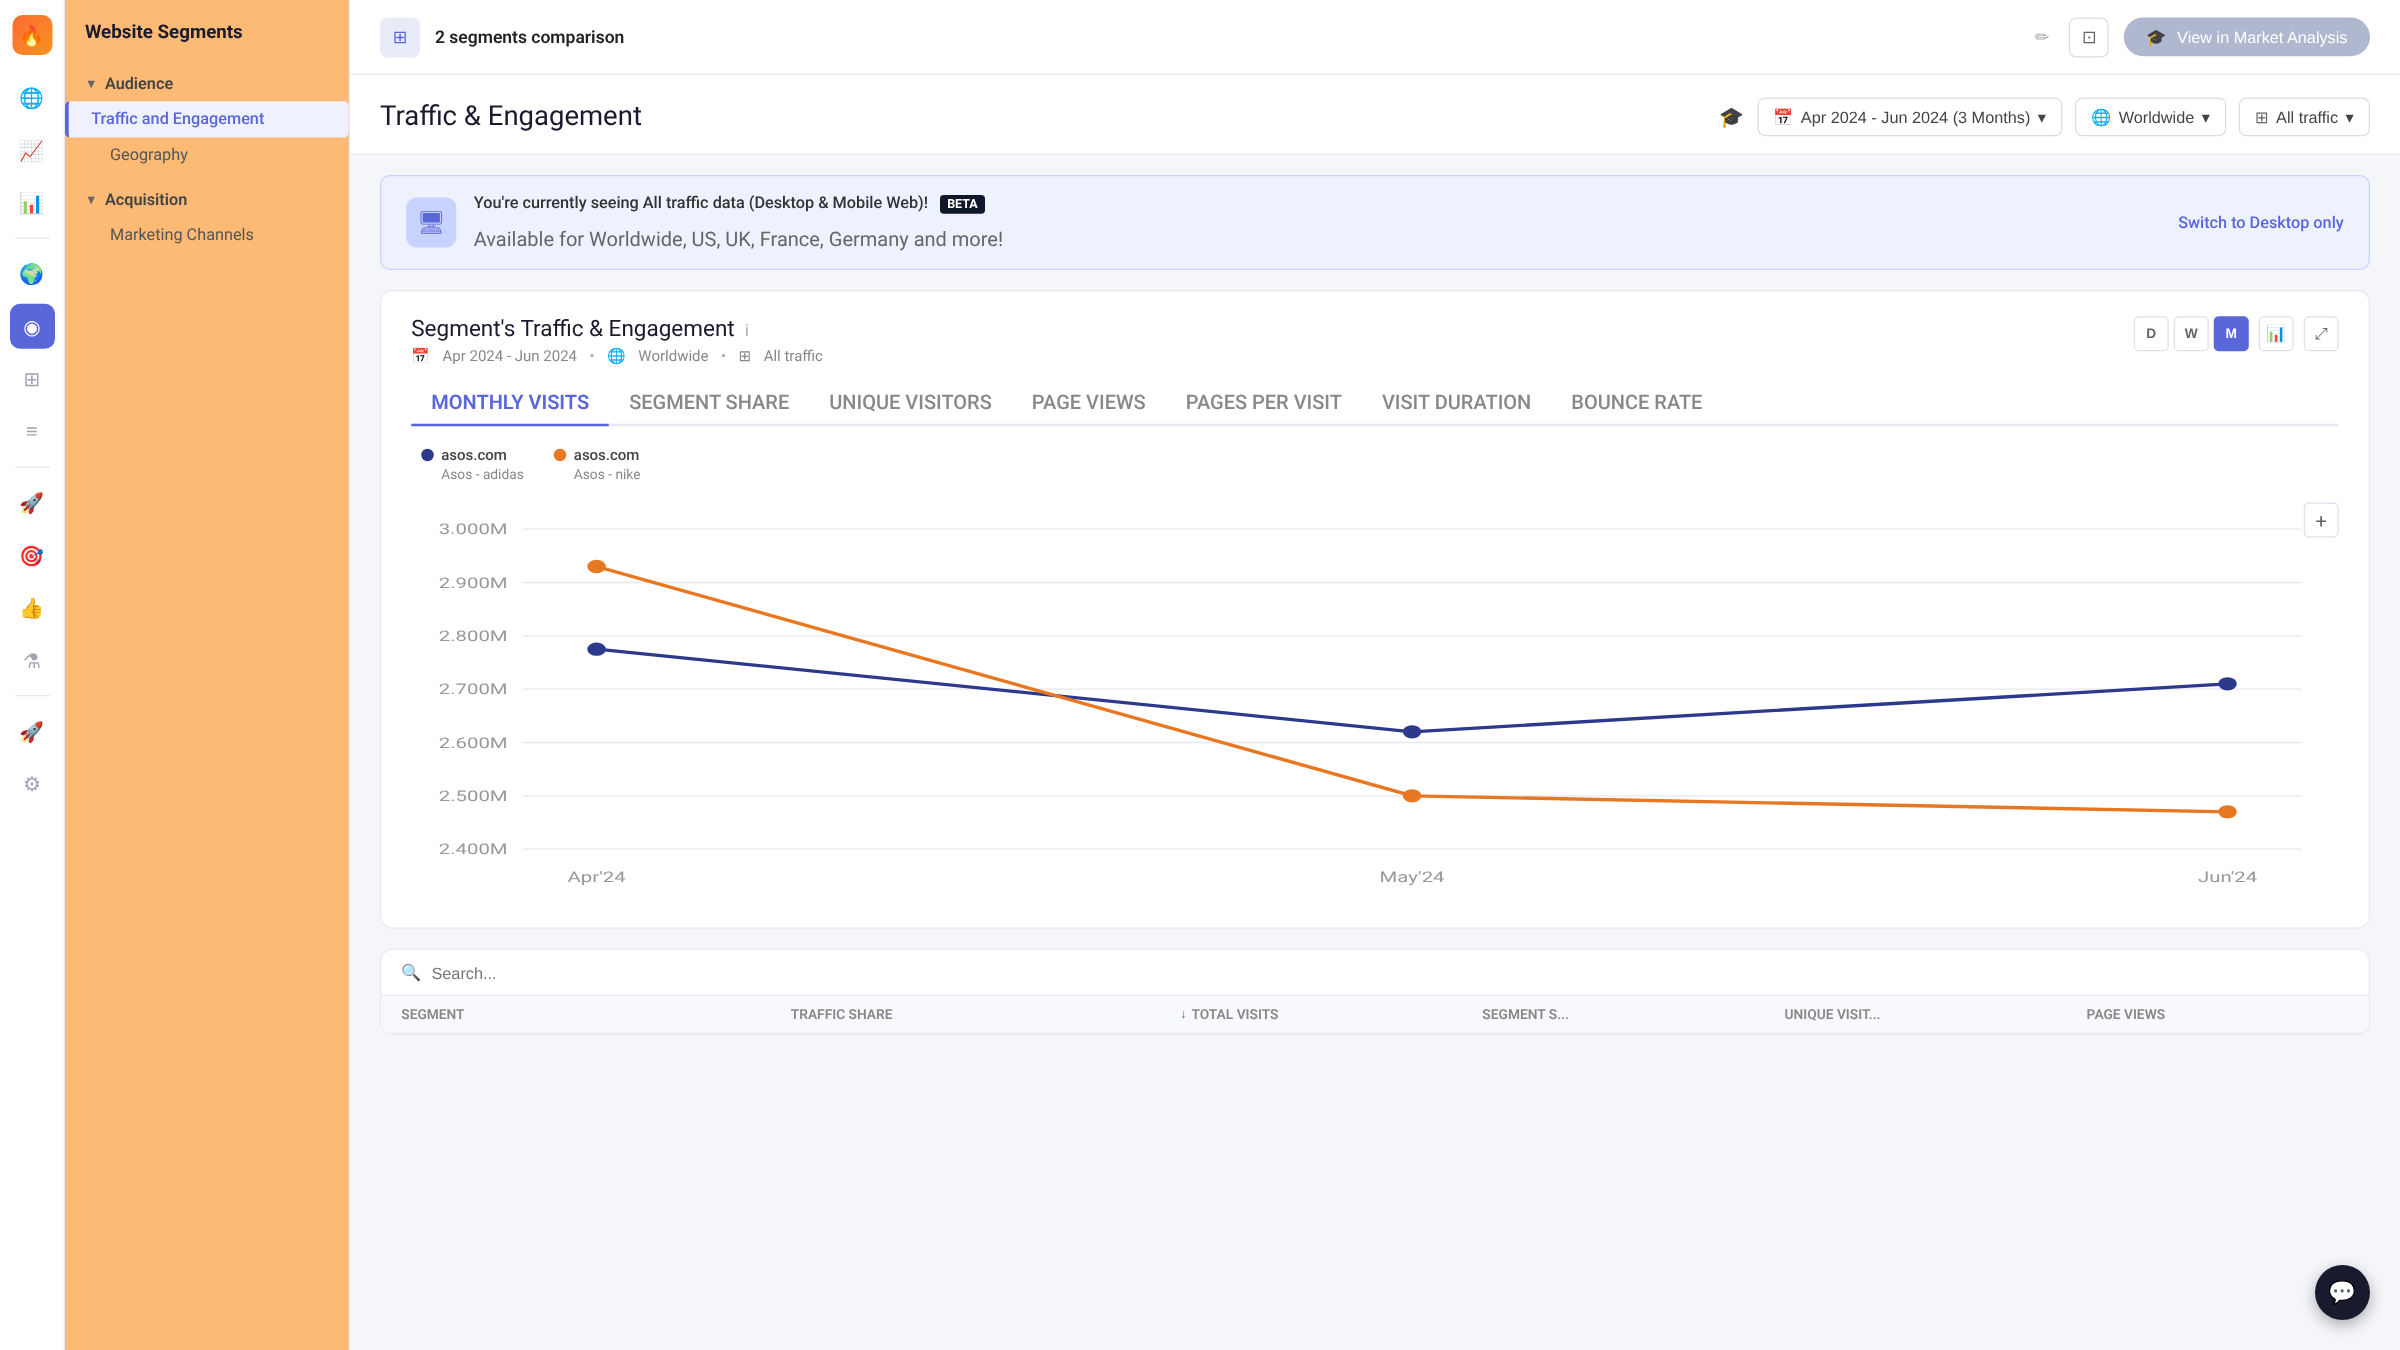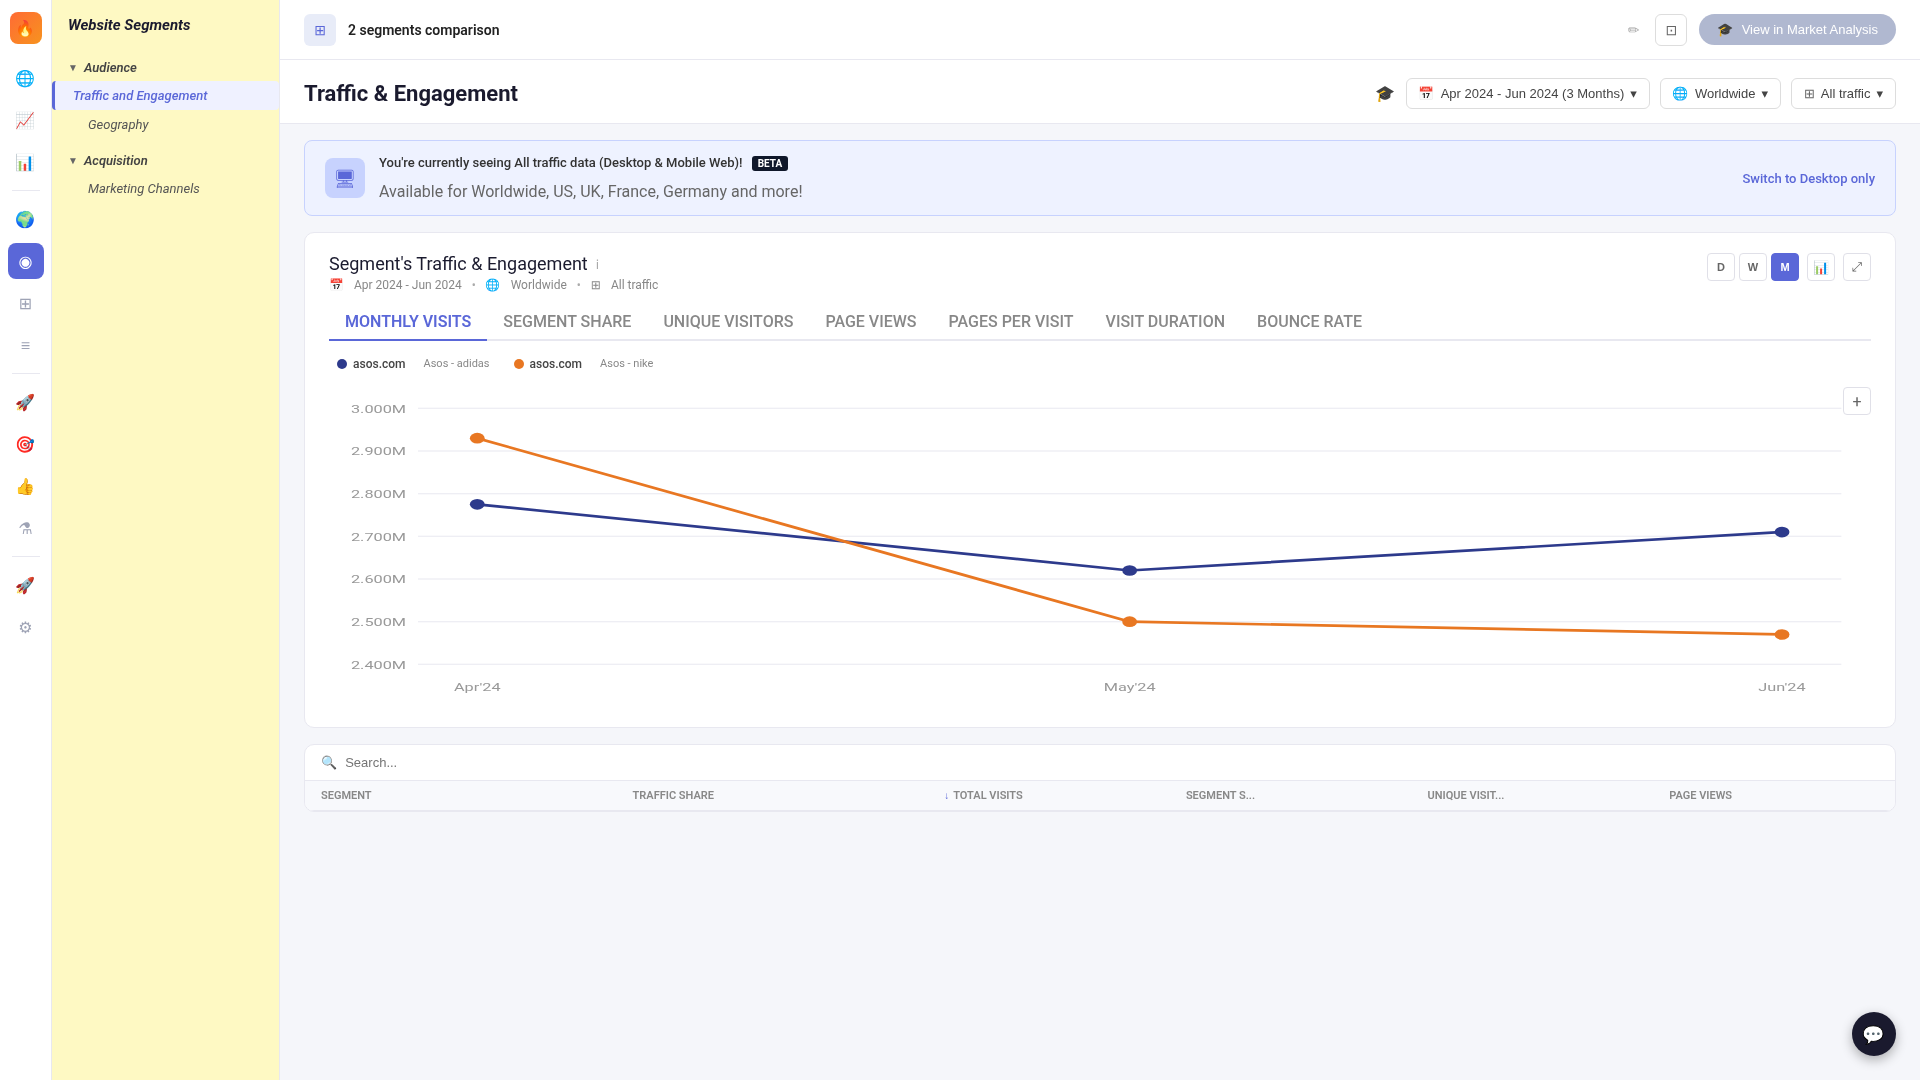--- a/index.html
+++ b/index.html
@@ -32,25 +32,24 @@
       cursor: pointer;
       color: #9ea3b5;
       font-size: 16px;
     }
     .icon-rail .rail-icon.active { background: #5a67d8; color: white; }
     .icon-rail .divider { width: 28px; height: 1px; background: #e8e8f0; margin: 4px 0; }
 
     
     .sidebar {
       width: 228px;
-      background: #fef9c3;
+      background: #fdba74;
       border-right: 1px solid #e8e8f0;
       flex-shrink: 0;
       padding: 16px 0;
-      font-style: italic;
     }
     .sidebar-title {
       font-size: 15px;
       font-weight: 700;
       color: #1a1a2e;
       padding: 0 16px 16px;
     }
     .sidebar-section {
       padding: 4px 0;
     }
@@ -144,21 +143,21 @@
     .section-header {
       background: #fff;
       padding: 18px 24px 14px;
       display: flex;
       align-items: center;
       gap: 16px;
       border-bottom: 1px solid #e8e8f0;
     }
     .section-title {
       font-size: 22px;
-      font-weight: 700;
+      font-weight: 400;
       color: #1a1a2e;
       flex: 1;
     }
     .header-controls {
       display: flex;
       align-items: center;
       gap: 10px;
     }
     .filter-btn {
       display: flex;
@@ -302,21 +301,21 @@
 
     
     .chart-legend {
       display: flex;
       gap: 24px;
       margin-bottom: 16px;
       padding: 0 8px;
     }
     .legend-item {
       display: flex;
-      flex-direction: row;
+      flex-direction: column;
       gap: 2px;
     }
     .legend-dot-row {
       display: flex;
       align-items: center;
       gap: 6px;
     }
     .legend-dot {
       width: 10px; height: 10px;
       border-radius: 50%;

